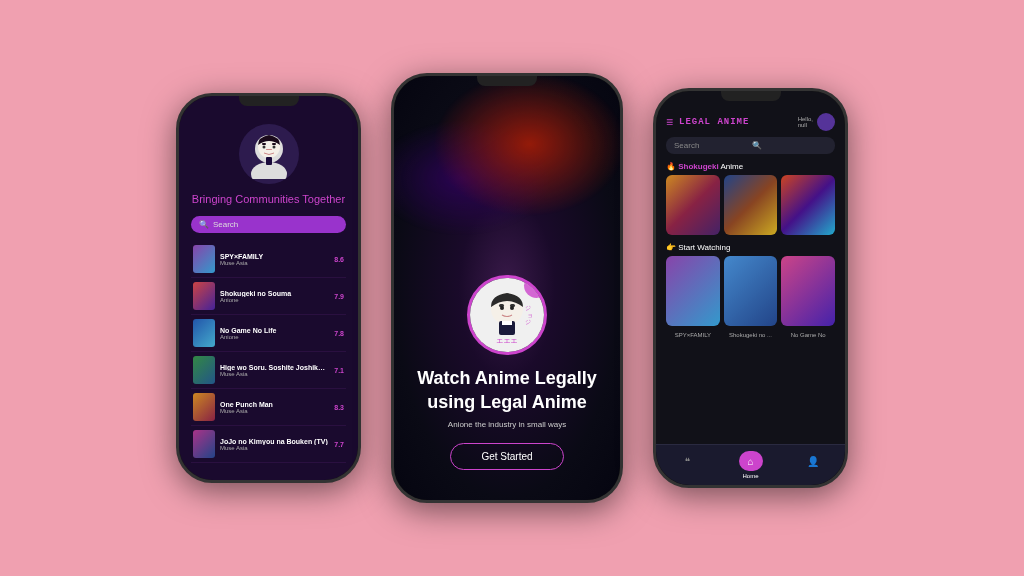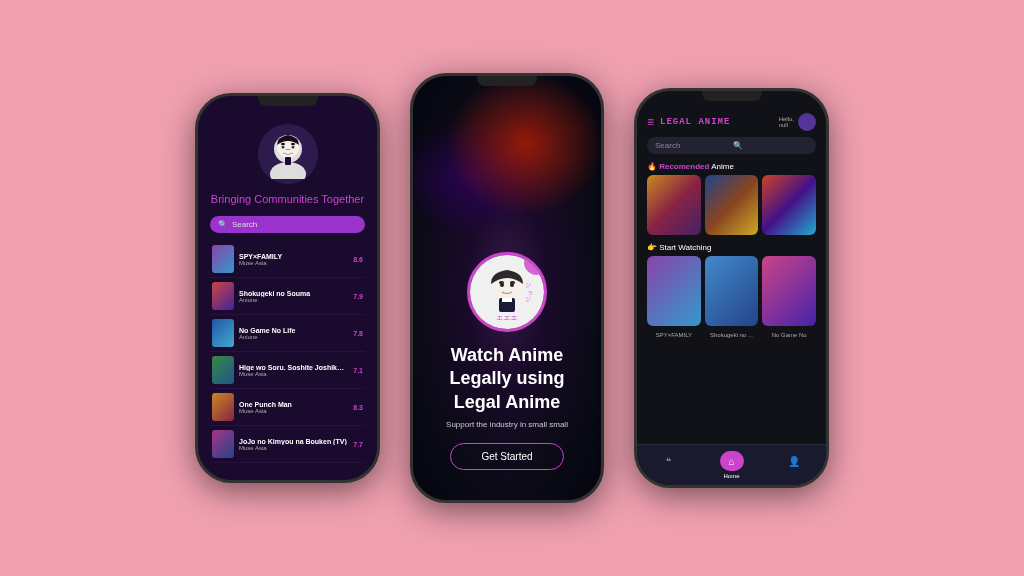--- a/index.html
+++ b/index.html
@@ -111,21 +111,21 @@
     .anime-thumb.t5 { background: linear-gradient(135deg, #cc8822, #882244); }
     .anime-thumb.t6 { background: linear-gradient(135deg, #aa3388, #224488); }
 
     .anime-info { flex: 1; min-width: 0; }
     .anime-name { color: #ffffff; font-size: 7px; font-weight: bold; white-space: nowrap; overflow: hidden; text-overflow: ellipsis; }
     .anime-source { color: #aaaaaa; font-size: 6px; }
     .anime-score { color: #cc44cc; font-size: 7px; font-weight: bold; margin-left: auto; flex-shrink: 0; }
 
     
     .phone-mid {
-      width: 194px;
+      width: 232px;
       height: 430px;
     }
     .mid-screen {
       width: 100%;
       height: 100%;
       position: relative;
       background: #111;
       overflow: hidden;
     }
     .mid-bg {
@@ -427,21 +427,21 @@
             <rect x="25" y="36" width="10" height="4" rx="0" fill="#fff"></rect>
             <text x="30" y="58" font-size="7" fill="#cc44cc" text-anchor="middle" font-family="serif">エエエ</text>
             <text x="48" y="25" font-size="6" fill="#cc44cc" font-family="serif">ジ</text>
             <text x="50" y="32" font-size="6" fill="#cc44cc" font-family="serif">ョ</text>
             <text x="48" y="39" font-size="6" fill="#cc44cc" font-family="serif">ジ</text>
           </svg>
         </div>
         <div class="mid-bubble"></div>
       </div>
       <div class="mid-title">Watch Anime Legally using Legal Anime</div>
-      <div class="mid-subtitle">Support the industry in small small</div>
+      <div class="mid-subtitle">Anione the industry in small ways</div>
       <button class="mid-btn">Get Started</button>
     </div>
   </div>
 </div>
 
 <div class="phone phone-right">
   <div class="phone-screen right-screen">
     <div class="right-header">
       <span class="hamburger">≡</span>
       <span class="right-app-title">LEGAL ANIME</span>
@@ -452,21 +452,21 @@
       </span>
       <div class="right-avatar-sm"></div>
     </div>
 
     <div class="right-search-bar">
       <span>Search</span>
       <span class="right-search-icon">🔍</span>
     </div>
 
     <div class="section-label">
-      🔥 <span class="highlight">Recomended</span>
+      🔥 <span class="highlight">Shokugeki</span>
       <span>Anime</span>
     </div>
 
     <div class="recommended-row">
       <div class="rec-card r1"></div>
       <div class="rec-card r2"></div>
       <div class="rec-card r3"></div>
     </div>
 
     <div class="section-label">

